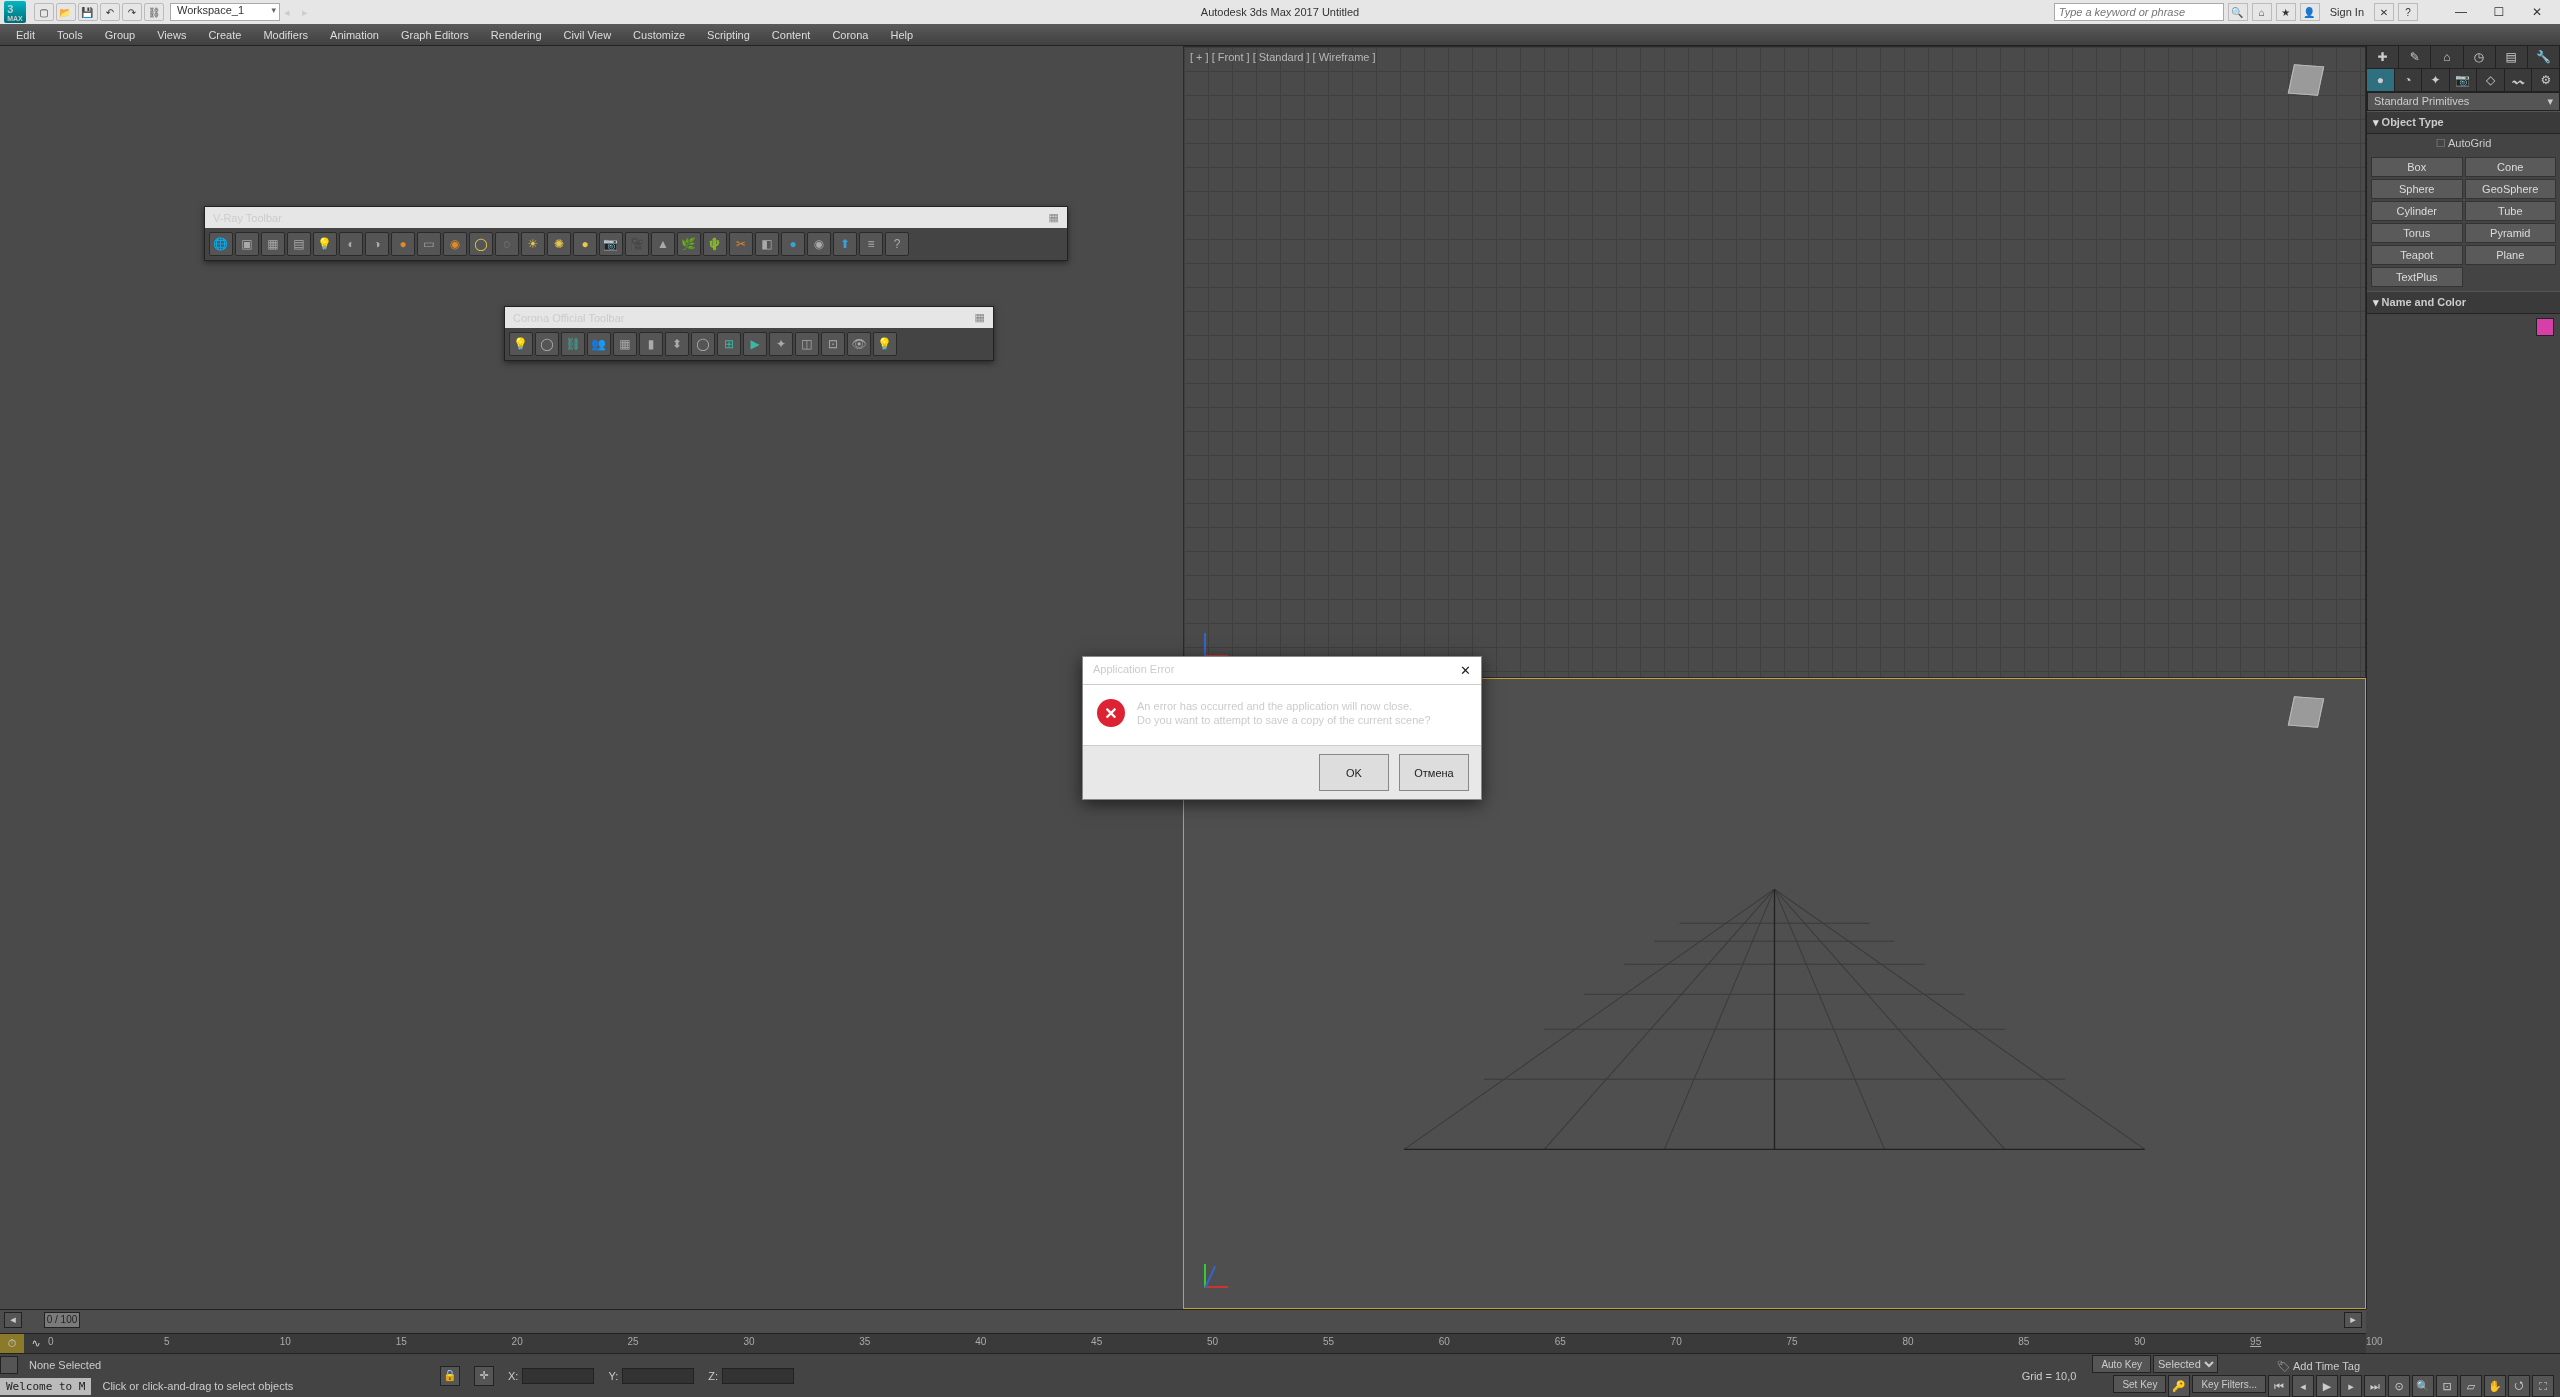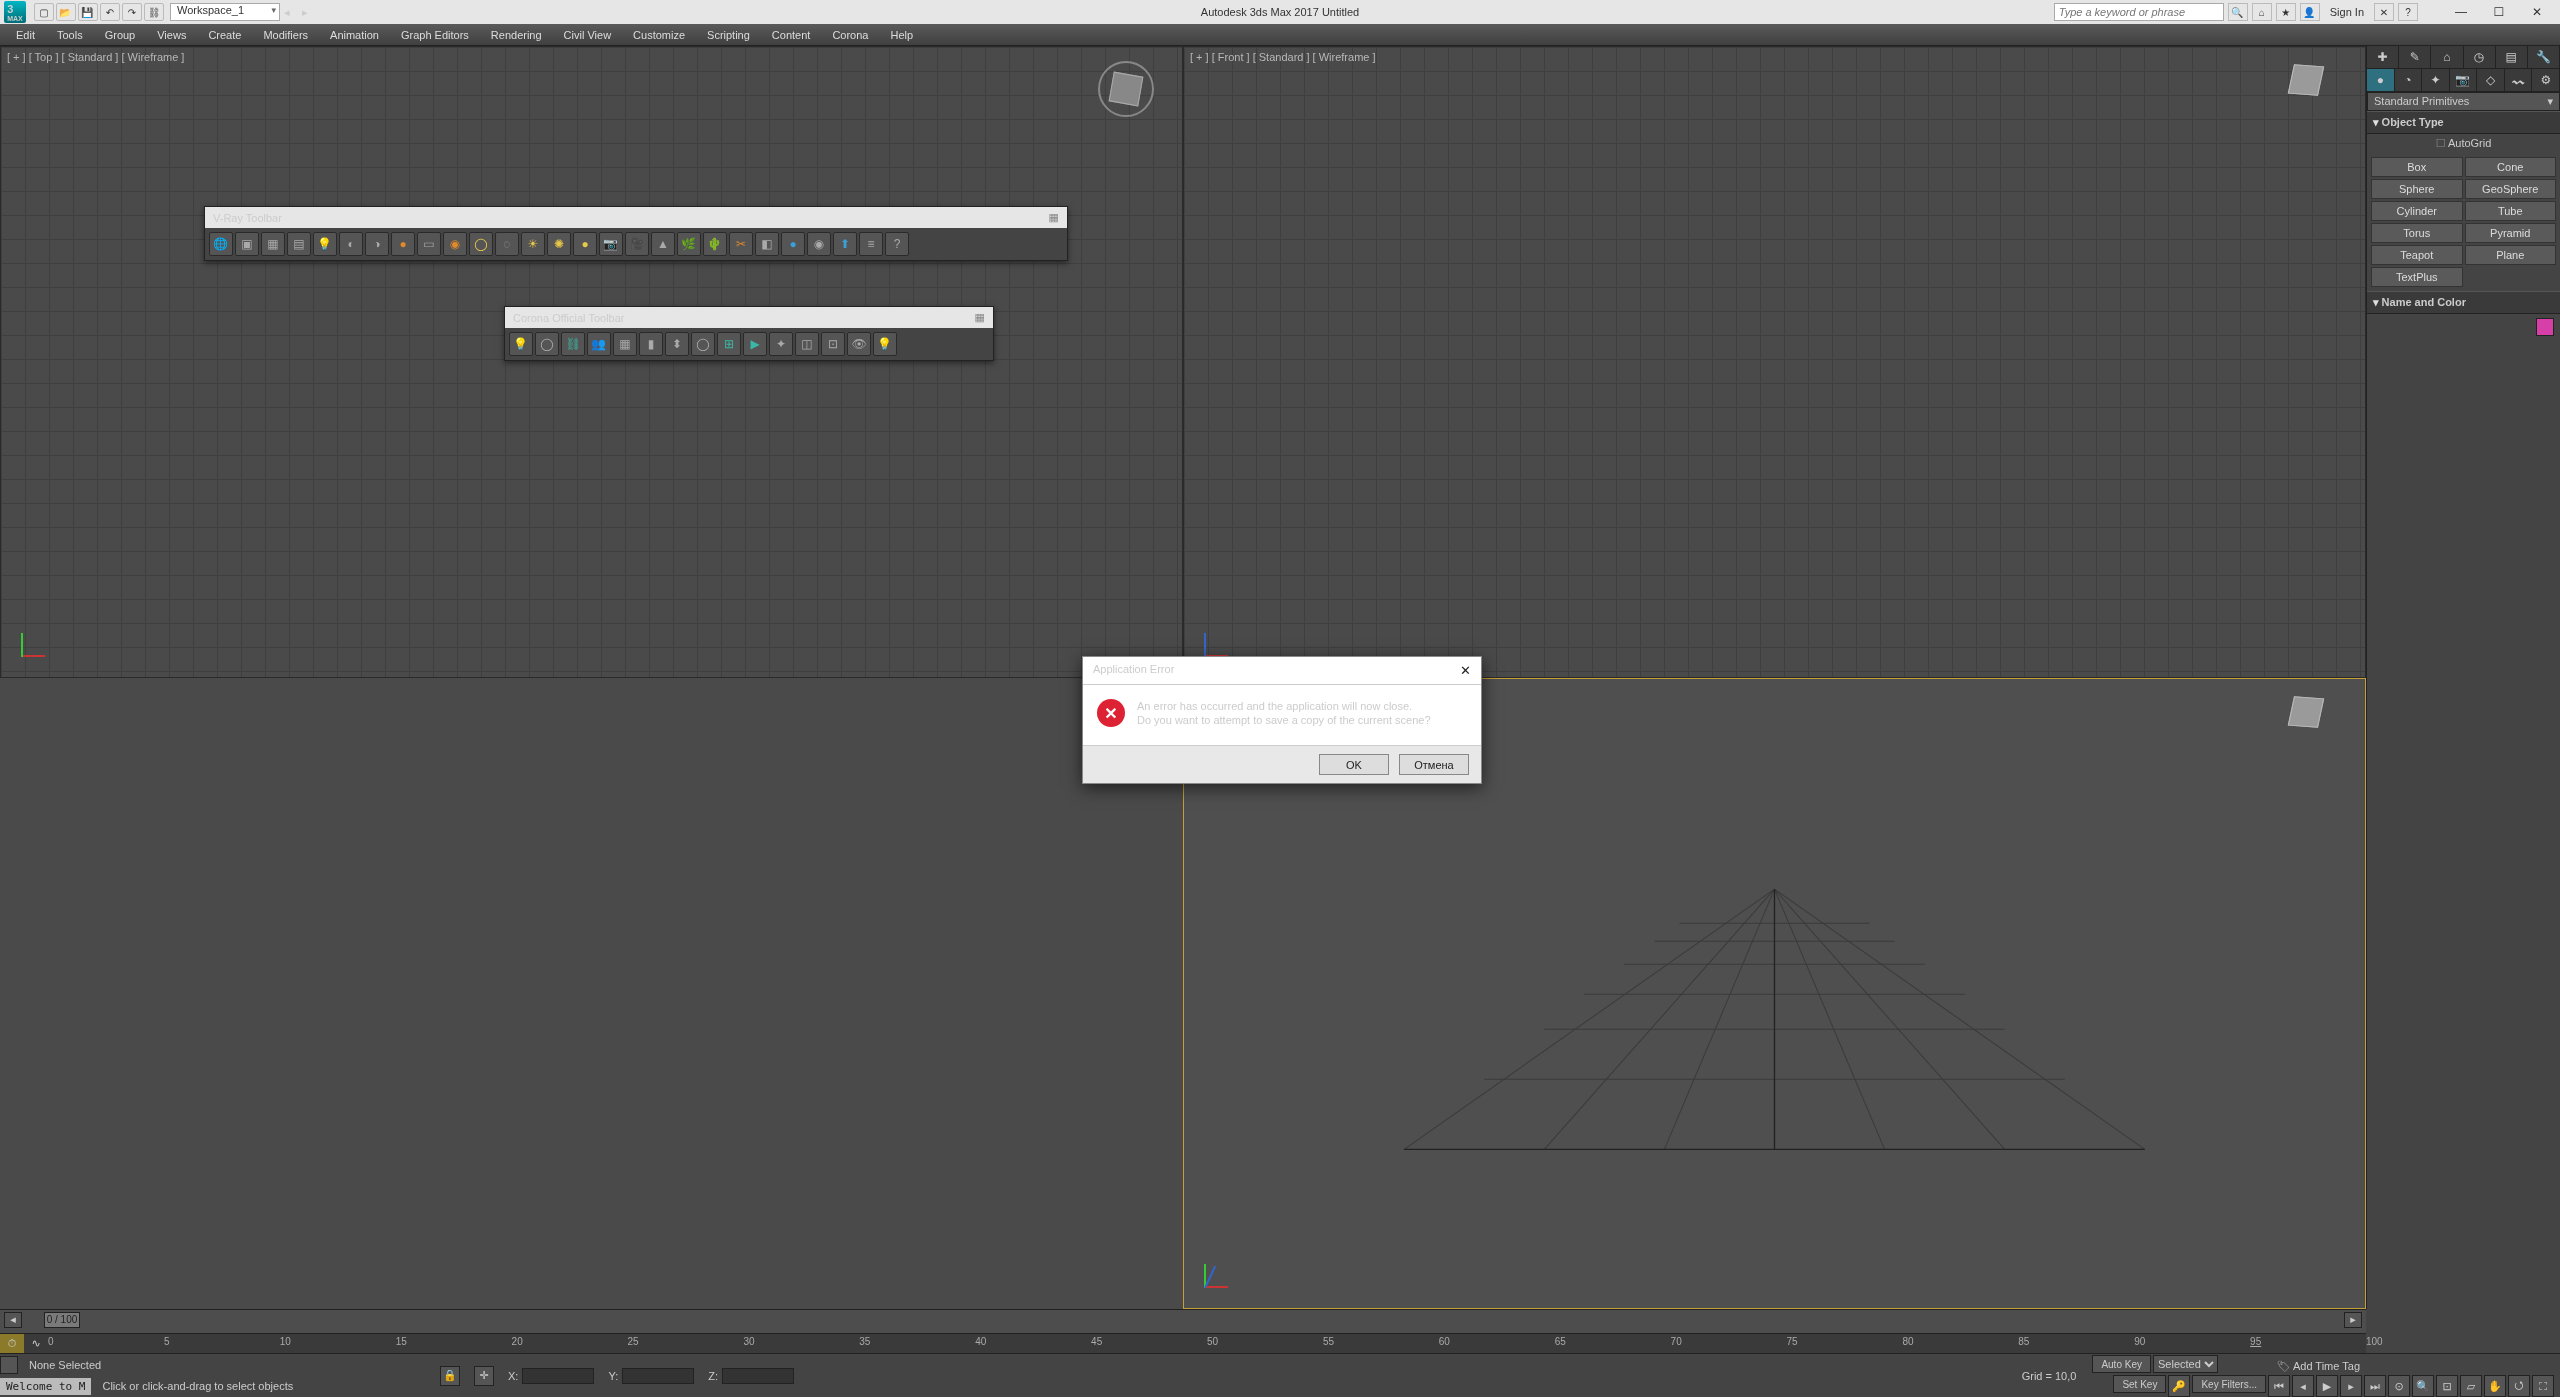--- a/index.html
+++ b/index.html
@@ -95,21 +95,21 @@
 .status .right select{background:#555;border:1px solid #222;color:#ccc;height:18px;}
 
 
 .modal{position:absolute;left:1082px;top:656px;width:400px;background:#e8e8e8;border:1px solid #888;box-shadow:0 4px 16px rgba(0,0,0,.6);}
 .modal .mhdr{background:#fff;color:#222;padding:6px 10px;display:flex;justify-content:space-between;border-bottom:1px solid #ccc;}
 .modal .mhdr .mx{color:#222;font-size:13px;}
 .modal .mbody{background:#fff;padding:14px 14px 18px;display:flex;gap:12px;}
 .modal .erricon{width:28px;height:28px;border-radius:50%;background:#d23;display:flex;align-items:center;justify-content:center;color:#fff;font-weight:bold;font-size:16px;}
 .modal .mtxt{color:#222;line-height:14px;}
 .modal .mbtns{background:#e8e8e8;padding:8px 12px;display:flex;justify-content:flex-end;gap:10px;border-top:1px solid #ccc;}
-.modal .mbtns button{min-width:70px;height:21px;background:#ddd;border:1px solid #888;color:#222;}
+.modal .mbtns button{min-width:70px;height:37px;background:#ddd;border:1px solid #888;color:#222;}
 
 
 .psvg{position:absolute;inset:0;}
 </style>
 </head>
 <body>
 
 <div class="titlebar">
   <div class="logo">
     <div><span>3</span><span class="sub">MAX</span></div>
@@ -157,31 +157,20 @@
   <div class="item">Rendering</div>
   <div class="item">Civil View</div>
   <div class="item">Customize</div>
   <div class="item">Scripting</div>
   <div class="item">Content</div>
   <div class="item">Corona</div>
   <div class="item">Help</div>
 </div>
 
 <div class="vp-area">
-  <div class="vp" style="left:0;top:0;width:50%;height:50%;">
-    <div class="grid"></div>
-    <div class="lbl">[ + ] [ Top ] [ Standard ] [ Wireframe ]</div>
-    <div class="viewcube">
-        <div class="cube"></div>
-      </div>
-    <div class="axis">
-        <div class="x"></div>
-        <div class="y"></div>
-      </div>
-  </div>
   <div class="vp" style="left:50%;top:0;width:50%;height:50%;">
     <div class="grid"></div>
     <div class="lbl">[ + ] [ Front ] [ Standard ] [ Wireframe ]</div>
     <div class="viewcube2">
         <div class="cube"></div>
       </div>
     <div class="axis">
         <div class="x"></div>
         <div class="y" style="background:#36c"></div>
       </div>

